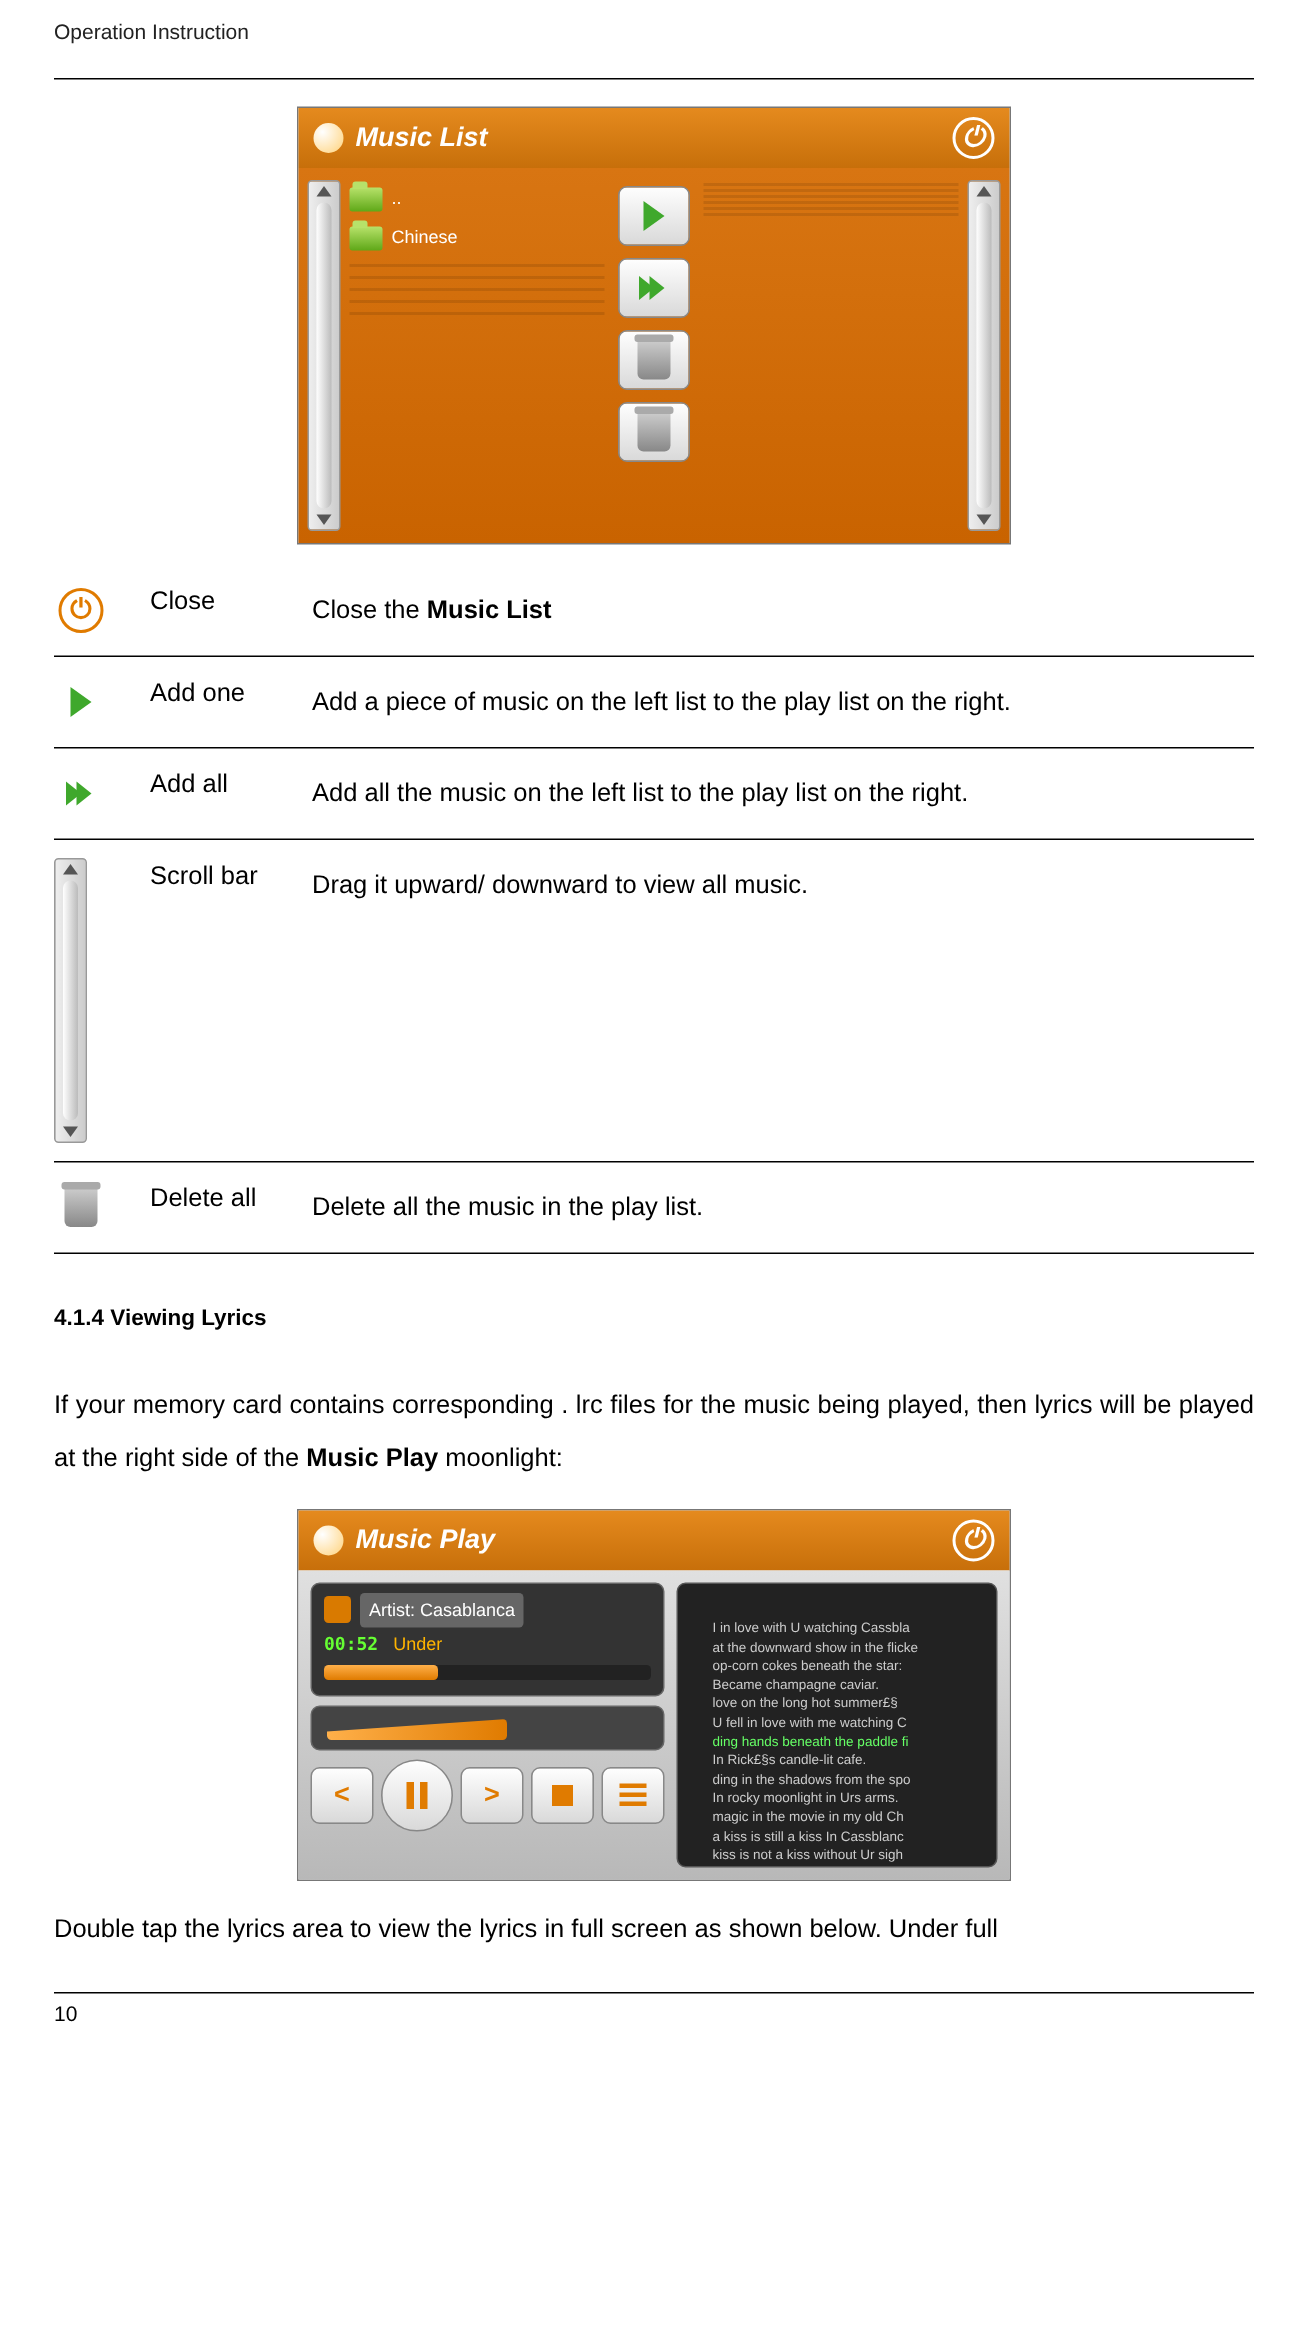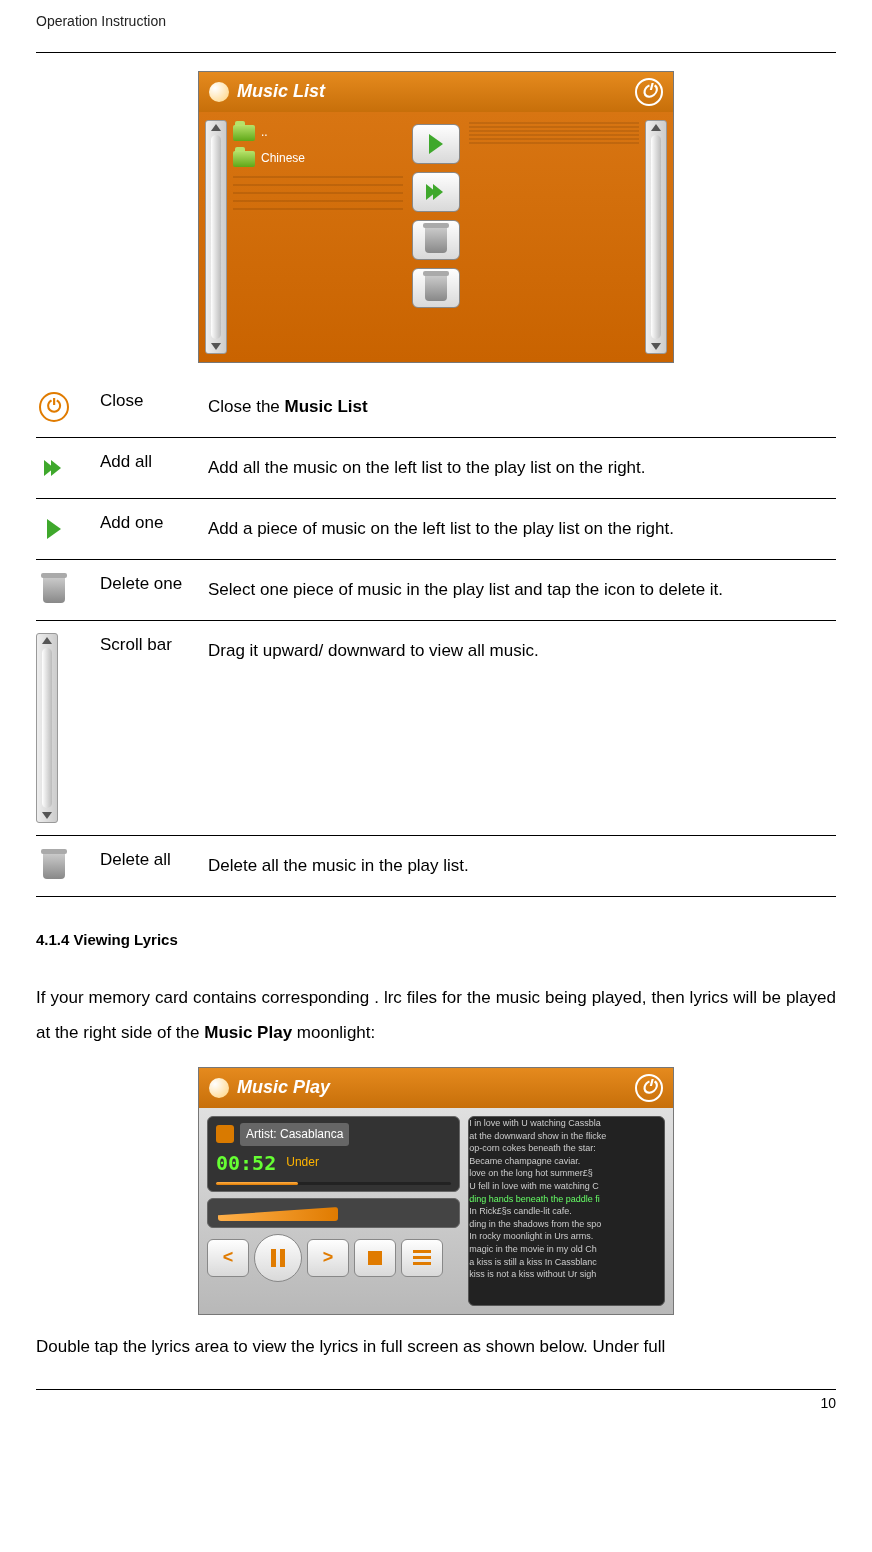--- a/index.html
+++ b/index.html
@@ -103,42 +103,42 @@
   .mp-body{
     background:linear-gradient(#e0e0e0,#b8b8b8);
     padding:8px;display:flex;gap:8px;height:206px;
   }
   .mp-left{flex:1.3;display:flex;flex-direction:column;gap:6px;}
   .mp-info{
     background:#333;border:1px solid #666;border-radius:6px;padding:6px 8px;display:flex;flex-direction:column;gap:3px;height:76px;
   }
   .mp-artist{background:#666;color:#fff;font-size:12px;padding:3px 6px;border-radius:3px;display:inline-block;width:fit-content;}
   .mp-row{display:flex;align-items:center;gap:10px;}
-  .mp-time{color:#66ff33;font-family:monospace;font-size:20px;font-weight:bold;}
+  .mp-time{color:#66ff33;font-family:monospace;font-size:12px;font-weight:bold;}
   .mp-status{color:#ffb400;font-size:12px;}
   .mp-dn{width:18px;height:18px;background:#d97a00;border-radius:3px;}
   .mp-prog{height:10px;background:#222;border-radius:3px;position:relative;margin-top:2px;}
   .mp-prog::after{content:'';position:absolute;left:0;top:0;bottom:0;width:35%;background:linear-gradient(#ffb04a,#e07b00);border-radius:3px;}
   .mp-vol{height:30px;background:#444;border:1px solid #666;border-radius:6px;position:relative;}
   .mp-vol::after{content:'';position:absolute;left:10px;top:8px;height:14px;width:120px;background:linear-gradient(to right,#ffb04a,#e07b00);border-radius:3px;clip-path:polygon(0 60%,100% 0,100% 100%,0 100%);}
   .mp-ctrls{display:flex;gap:5px;align-items:center;}
   .cbtn{
     width:42px;height:38px;border-radius:6px;background:linear-gradient(#fefefe,#d9d9d9);border:1px solid #888;display:flex;align-items:center;justify-content:center;color:#e07b00;font-weight:bold;font-size:18px;
   }
   .cbtn.round{width:48px;height:48px;border-radius:50%;}
   .pause-ico{display:flex;gap:4px;}
   .pause-ico span{width:5px;height:18px;background:#e07b00;}
   .stop-ico{width:14px;height:14px;background:#e07b00;}
   .list-ico{display:flex;flex-direction:column;gap:3px;}
   .list-ico span{width:18px;height:3px;background:#e07b00;}
   .mp-lyrics{
-    flex:1;background:#222;border:1px solid #555;border-radius:6px;padding:0;font-size:9px;color:#ccc;line-height:1.4;overflow:hidden;
+    flex:1;background:#222;border:1px solid #555;border-radius:6px;padding:23px;font-size:9px;color:#ccc;line-height:1.4;overflow:hidden;
   }
   .mp-lyrics .hl{color:#6f6;}
-  .pagefoot{text-align:right;font-size:14px;margin-top:24px;border-top:1px solid #000;padding-top:4px;}
+  .pagefoot{text-align:left;font-size:14px;margin-top:24px;border-top:1px solid #000;padding-top:4px;}
 </style>
 </head>
 <body>
 
 <div class="page-header">Operation Instruction</div>
 
 <div class="ml-shot">
   <div class="ml-title">
     <span class="tt">
       <span class="note-ico"></span>
@@ -206,47 +206,38 @@
     <td class="inorow">
           <div class="ico-box">
             <div class="ico-close">⏻</div>
           </div>
         </td>
     <td class="namecol">Close</td>
     <td class="desc"><span>Close the </span><b>Music List</b><span></span></td>
   </tr>
   <tr>
     <td class="inorow">
-          <div class="ico-box">
-            <span class="arrow-gg">
-              <span></span>
-              <span></span>
-            </span>
-          </div>
-        </td>
-    <td class="namecol">Add all</td>
-    <td class="desc"><span>Add all the music on the left list to the play list on the right.</span></td>
-  </tr>
-  <tr>
-    <td class="inorow">
           <div class="ico-box ico-add">
             <span class="arrow-g"></span>
           </div>
         </td>
     <td class="namecol">Add one</td>
     <td class="desc"><span>Add a piece of music on the left list to the play list on the right.</span></td>
   </tr>
   <tr>
     <td class="inorow">
           <div class="ico-box">
-            <span class="trash"></span>
-          </div>
-        </td>
-    <td class="namecol">Delete one</td>
-    <td class="desc"><span>Select one piece of music in the play list and tap the icon to delete it.</span></td>
+            <span class="arrow-gg">
+              <span></span>
+              <span></span>
+            </span>
+          </div>
+        </td>
+    <td class="namecol">Add all</td>
+    <td class="desc"><span>Add all the music on the left list to the play list on the right.</span></td>
   </tr>
   <tr>
     <td class="inorow ico-scroll">
           <div class="ml-scroll">
             <span class="cap up"></span>
             <span class="bar"></span>
             <span class="cap dn"></span>
           </div>
         </td>
     <td class="namecol">Scroll bar</td>

